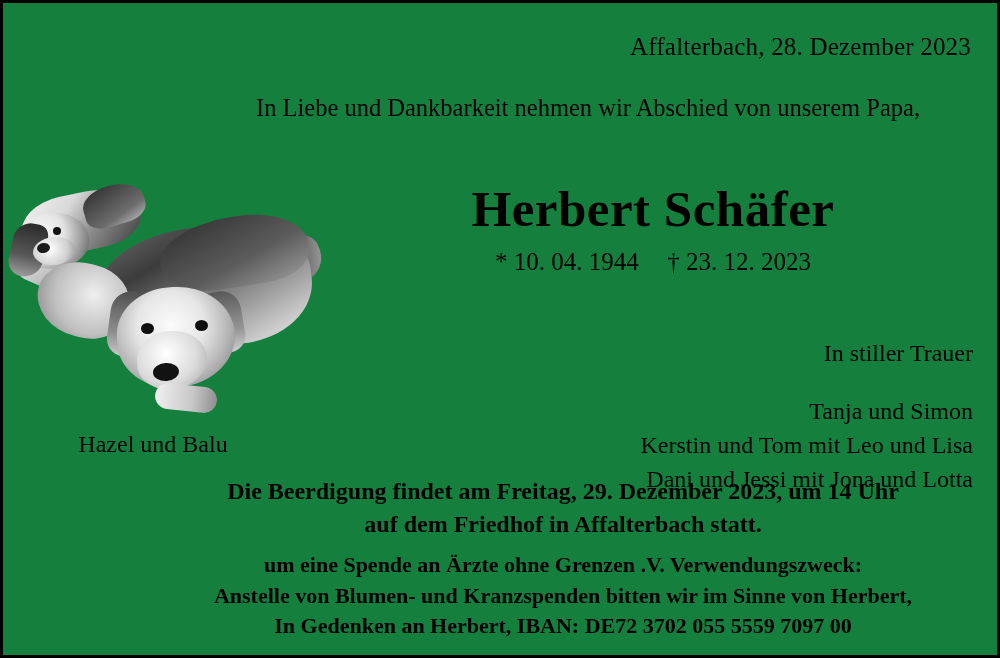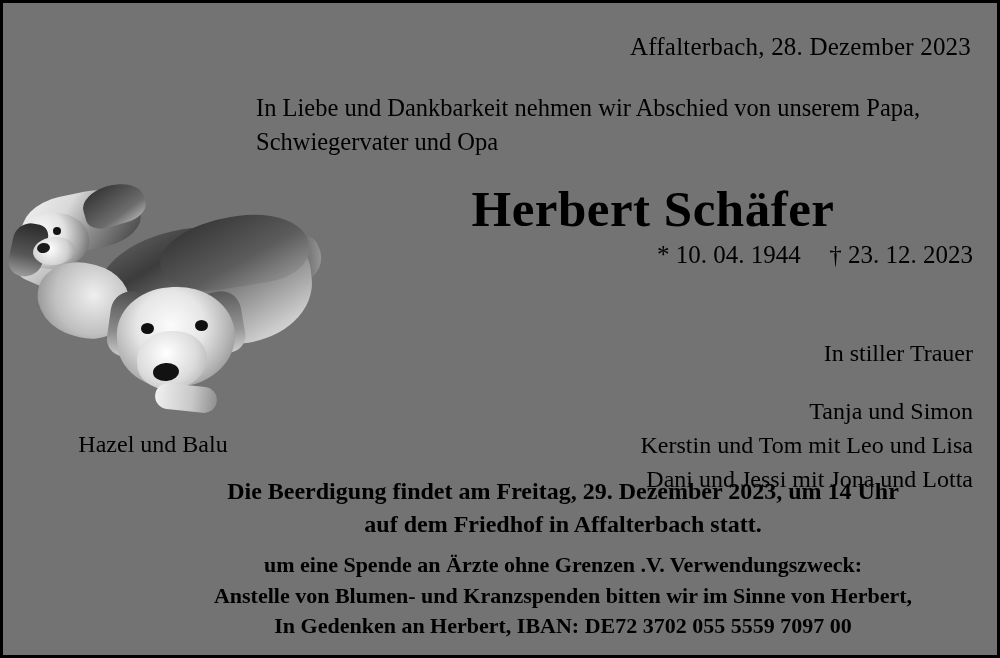--- a/index.html
+++ b/index.html
@@ -8,21 +8,21 @@
     background: #ffffff;
   }
   body {
     font-family: "Liberation Serif", serif;
     color: #000000;
   }
   .page {
     position: relative;
     width: 1000px;
     height: 658px;
-    background: #737373;
+    background: #15803d;
     border: 3px solid #000000;
     box-sizing: border-box;
     overflow: hidden;
   }
   .inner {
     position: absolute;
     left: 0;
     top: 0;
     width: 994px;
     height: 652px;
@@ -58,24 +58,23 @@
     text-align: center;
   }
   .name {
     font-size: 51px;
     font-weight: bold;
     letter-spacing: 0.5px;
     line-height: 1.12;
     white-space: nowrap;
   }
   .dates {
-    margin-top: 3px;
+    margin-top: 10px;
     font-size: 25px;
     white-space: nowrap;
-    text-align: right;
   }
   .dates .sep { display: inline-block; width: 16px; }
 
   
   .mourn {
     position: absolute;
     left: 330px;
     top: 333px;
     width: 640px;
     text-align: right;
@@ -274,21 +273,20 @@
 </head>
 <body>
 
 <div class="page">
   <div class="inner">
 
     <div class="date-line">Affalterbach, 28. Dezember 2023</div>
 
     <div class="intro">
       <div>In Liebe und Dankbarkeit nehmen wir Abschied von unserem Papa,</div>
-      <div>Schwiegervater und Opa</div>
     </div>
 
     <div class="name-block">
       <div class="name">Herbert Schäfer</div>
       <div class="dates">
         <span>*</span>
         <span>10. 04. 1944</span>
         <span class="sep"></span>
         <span>†</span>
         <span>23. 12. 2023</span>

